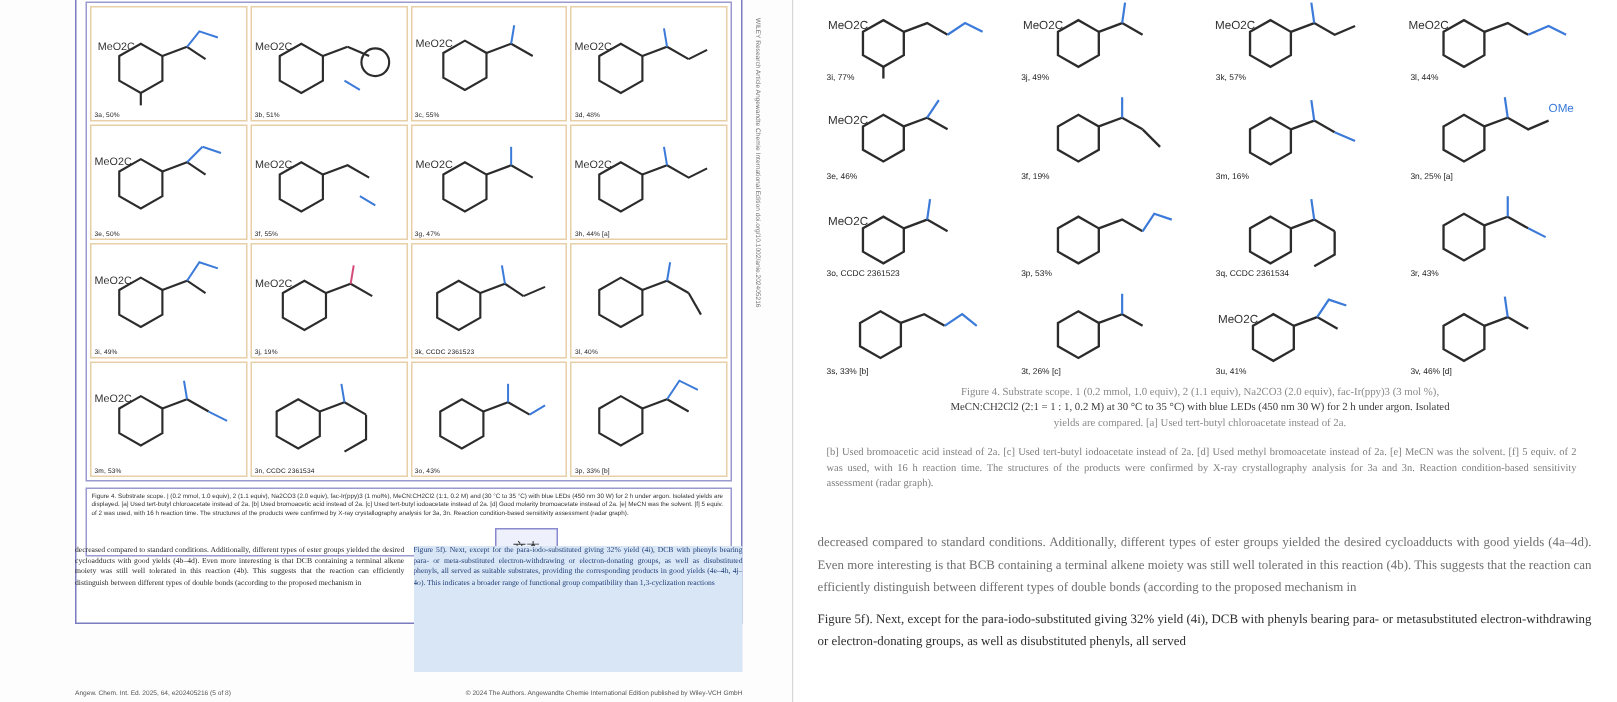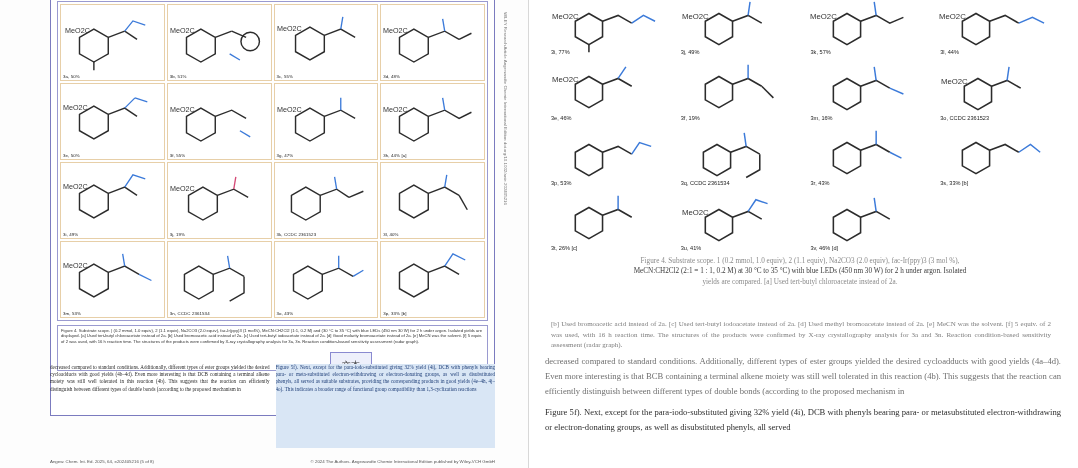--- a/index.html
+++ b/index.html
@@ -121,21 +121,21 @@
     white-space:nowrap;
   }
   .r-cap{
     position:absolute;left:21px;top:256px;width:500px;
     font-size:7.2px;line-height:1.45;color:#8a8a8a;
     text-align:center;
     font-family:"Liberation Serif", serif;
   }
   .r-cap .dark{color:#3b3b3b;}
   .r-note{
-    position:absolute;left:22px;top:319px;width:500px;
+    position:absolute;left:22px;top:296px;width:500px;
     font-size:7px;line-height:1.5;color:#7d7d7d;
     text-align:justify;
     font-family:"Liberation Serif", serif;
   }
   .r-body{
     position:absolute;left:16px;top:354px;width:516px;
     font-size:8.6px;line-height:1.72;color:#6f6f6f;
     text-align:justify;
     font-family:"Liberation Serif", serif;
   }
@@ -506,20 +506,33 @@
             <path d="M52 28 L68 22 L82 30"></path>
           </g>
           <g stroke="#2b6fd6" stroke-width="1.5" fill="none">
               <path d="M68 22 L66 8"></path>
               <path d="M82 30 L96 36"></path>
             </g>
         </svg>
         <div class="rlbl">3m, 16%</div>
       </div>
 
+      <div class="rcell">
+        <svg class="struct" viewBox="0 0 120 64">
+          <g stroke="#1b1b1b" stroke-width="1.6" fill="none">
+            <path d="M24 26 L38 18 L52 26 L52 42 L38 50 L24 42 Z"></path>
+            <path d="M52 26 L68 20 L82 28 L96 22"></path>
+          </g>
+          <g stroke="#2b6fd6" stroke-width="1.5" fill="none">
+              <path d="M68 20 L66 6"></path>
+            </g>
+          <text x="96" y="16" font-size="8" fill="#2b6fd6" font-family="Liberation Sans, sans-serif">OMe</text>
+        </svg>
+        <div class="rlbl">3n, 25% [a]</div>
+      </div>
 
       <div class="rcell">
         <svg class="struct" viewBox="0 0 120 64">
           <g stroke="#1b1b1b" stroke-width="1.6" fill="none">
             <path d="M26 28 L40 20 L54 28 L54 44 L40 52 L26 44 Z"></path>
             <path d="M54 28 L70 22 L84 30"></path>
           </g>
           <g stroke="#2b6fd6" stroke-width="1.5" fill="none">
               <path d="M70 22 L72 8"></path>
             </g>

